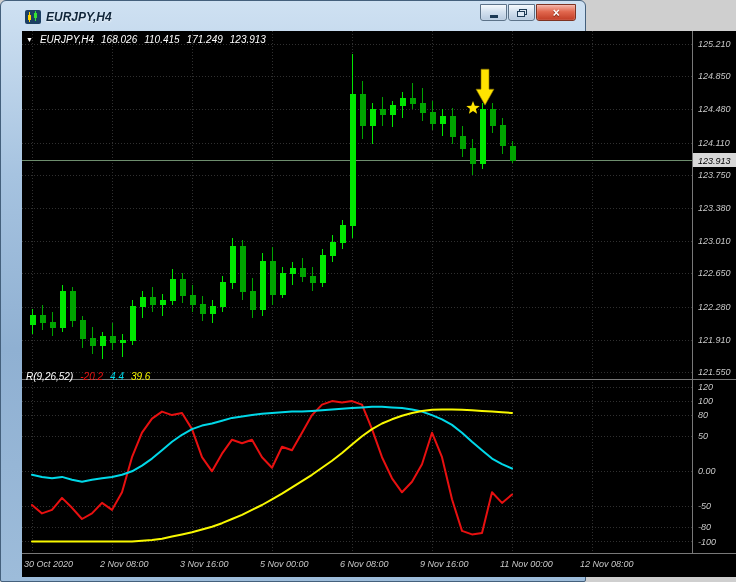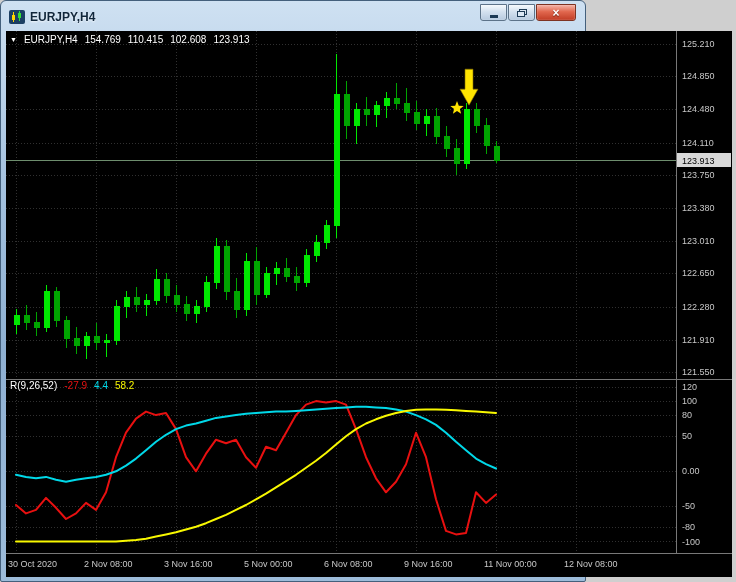--- a/index.html
+++ b/index.html
@@ -1,19 +1,19 @@
 <!DOCTYPE html>
 <html><head>
 <meta charset="utf-8">
 <style>
   html,body{margin:0;padding:0;background:#cfcfcf;width:736px;height:582px;overflow:hidden;
     font-family:"Liberation Sans",sans-serif;}
   .window{width:586px;height:582px;box-sizing:border-box;
     background:linear-gradient(#cfe1f2,#a6c3e0 30%,#8fb0d2 60%,#9dbcda);
-    border:1px solid #44607c;border-radius:6px 6px 2px 2px;padding:0 5px 5px 5px;}
+    border:1px solid #44607c;border-radius:6px 6px 2px 2px;padding:0 5px 5px 21px;font-style:italic;}
   .titlebar{height:30px;display:flex;align-items:center;position:relative;padding-top:2px;box-sizing:border-box;}
   .app-icon{width:16px;height:14px;margin-left:3px;display:inline-block;}
   .title{font-size:12px;font-weight:bold;color:#10263b;margin-left:5px;
     text-shadow:0 1px 2px rgba(255,255,255,.8);}
   .win-btns{position:absolute;right:4px;top:3px;display:flex;gap:1px;}
   .wbtn{width:27px;height:17px;box-sizing:border-box;cursor:pointer;
     background:linear-gradient(#f6fafd,#d4e1ef 45%,#b7cadf);
     border:1px solid #5d7389;border-radius:0 0 3px 3px;
     display:flex;align-items:center;justify-content:center;box-shadow:inset 0 0 1px #fff;}
   .wbtn.close{width:40px;background:linear-gradient(#f5b5a9,#e1674e 45%,#c13d26);border-color:#7e3322;}
@@ -21,21 +21,21 @@
   .g-max{position:relative;width:10px;height:8px;display:inline-block;}
   .g-max::before{content:"";position:absolute;right:0;top:0;width:6px;height:4px;border:1px solid #1d3a55;}
   .g-max::after{content:"";position:absolute;left:0;bottom:0;width:6px;height:4px;border:1px solid #1d3a55;background:#dce8f4;}
   .g-x{font-size:12px;font-weight:bold;color:#fff;line-height:1;text-shadow:0 1px 1px #6d2012;}
   .client{width:726px;height:546px;background:#000;position:relative;overflow:hidden;}
   #chart-svg{position:absolute;left:0;top:0;}
   .ax{fill:#c8c8c8;font-family:"Liberation Sans",sans-serif;font-size:9px;}
   .axdark{fill:#000;font-family:"Liberation Sans",sans-serif;font-size:9px;}
   .info{position:absolute;top:3px;left:4px;color:#fff;font-size:10px;display:flex;gap:7px;align-items:center;pointer-events:none;}
   .info .tri{font-size:7px;pointer-events:auto;cursor:pointer;}
-  .ind-info{top:349px;}
+  .ind-info{top:340px;}
   .vr{color:#e81010;}
   .va{color:#00d8e8;}
   .vy{color:#f8f800;}
 </style>
 </head>
 <body>
 
 <div class="window">
   <div class="titlebar">
     <span class="app-icon">
@@ -224,26 +224,26 @@
         <text x="238" y="536" class="ax">5 Nov 00:00</text>
         <text x="318" y="536" class="ax">6 Nov 08:00</text>
         <text x="398" y="536" class="ax">9 Nov 16:00</text>
         <text x="478" y="536" class="ax">11 Nov 00:00</text>
         <text x="558" y="536" class="ax">12 Nov 08:00</text>
       </svg>
 
     <div class="info">
       <span class="tri">▼</span>
       <span>EURJPY,H4</span>
-      <span>154.769</span>
+      <span>168.026</span>
       <span>110.415</span>
-      <span>102.608</span>
+      <span>171.249</span>
       <span>123.913</span>
     </div>
 
     <div class="info ind-info">
       <span>R(9,26,52)</span>
-      <span class="vr">-27.9</span>
+      <span class="vr">-20.2</span>
       <span class="va">4.4</span>
-      <span class="vy">58.2</span>
+      <span class="vy">39.6</span>
     </div>
   </div>
 </div>
 
 </body></html>

